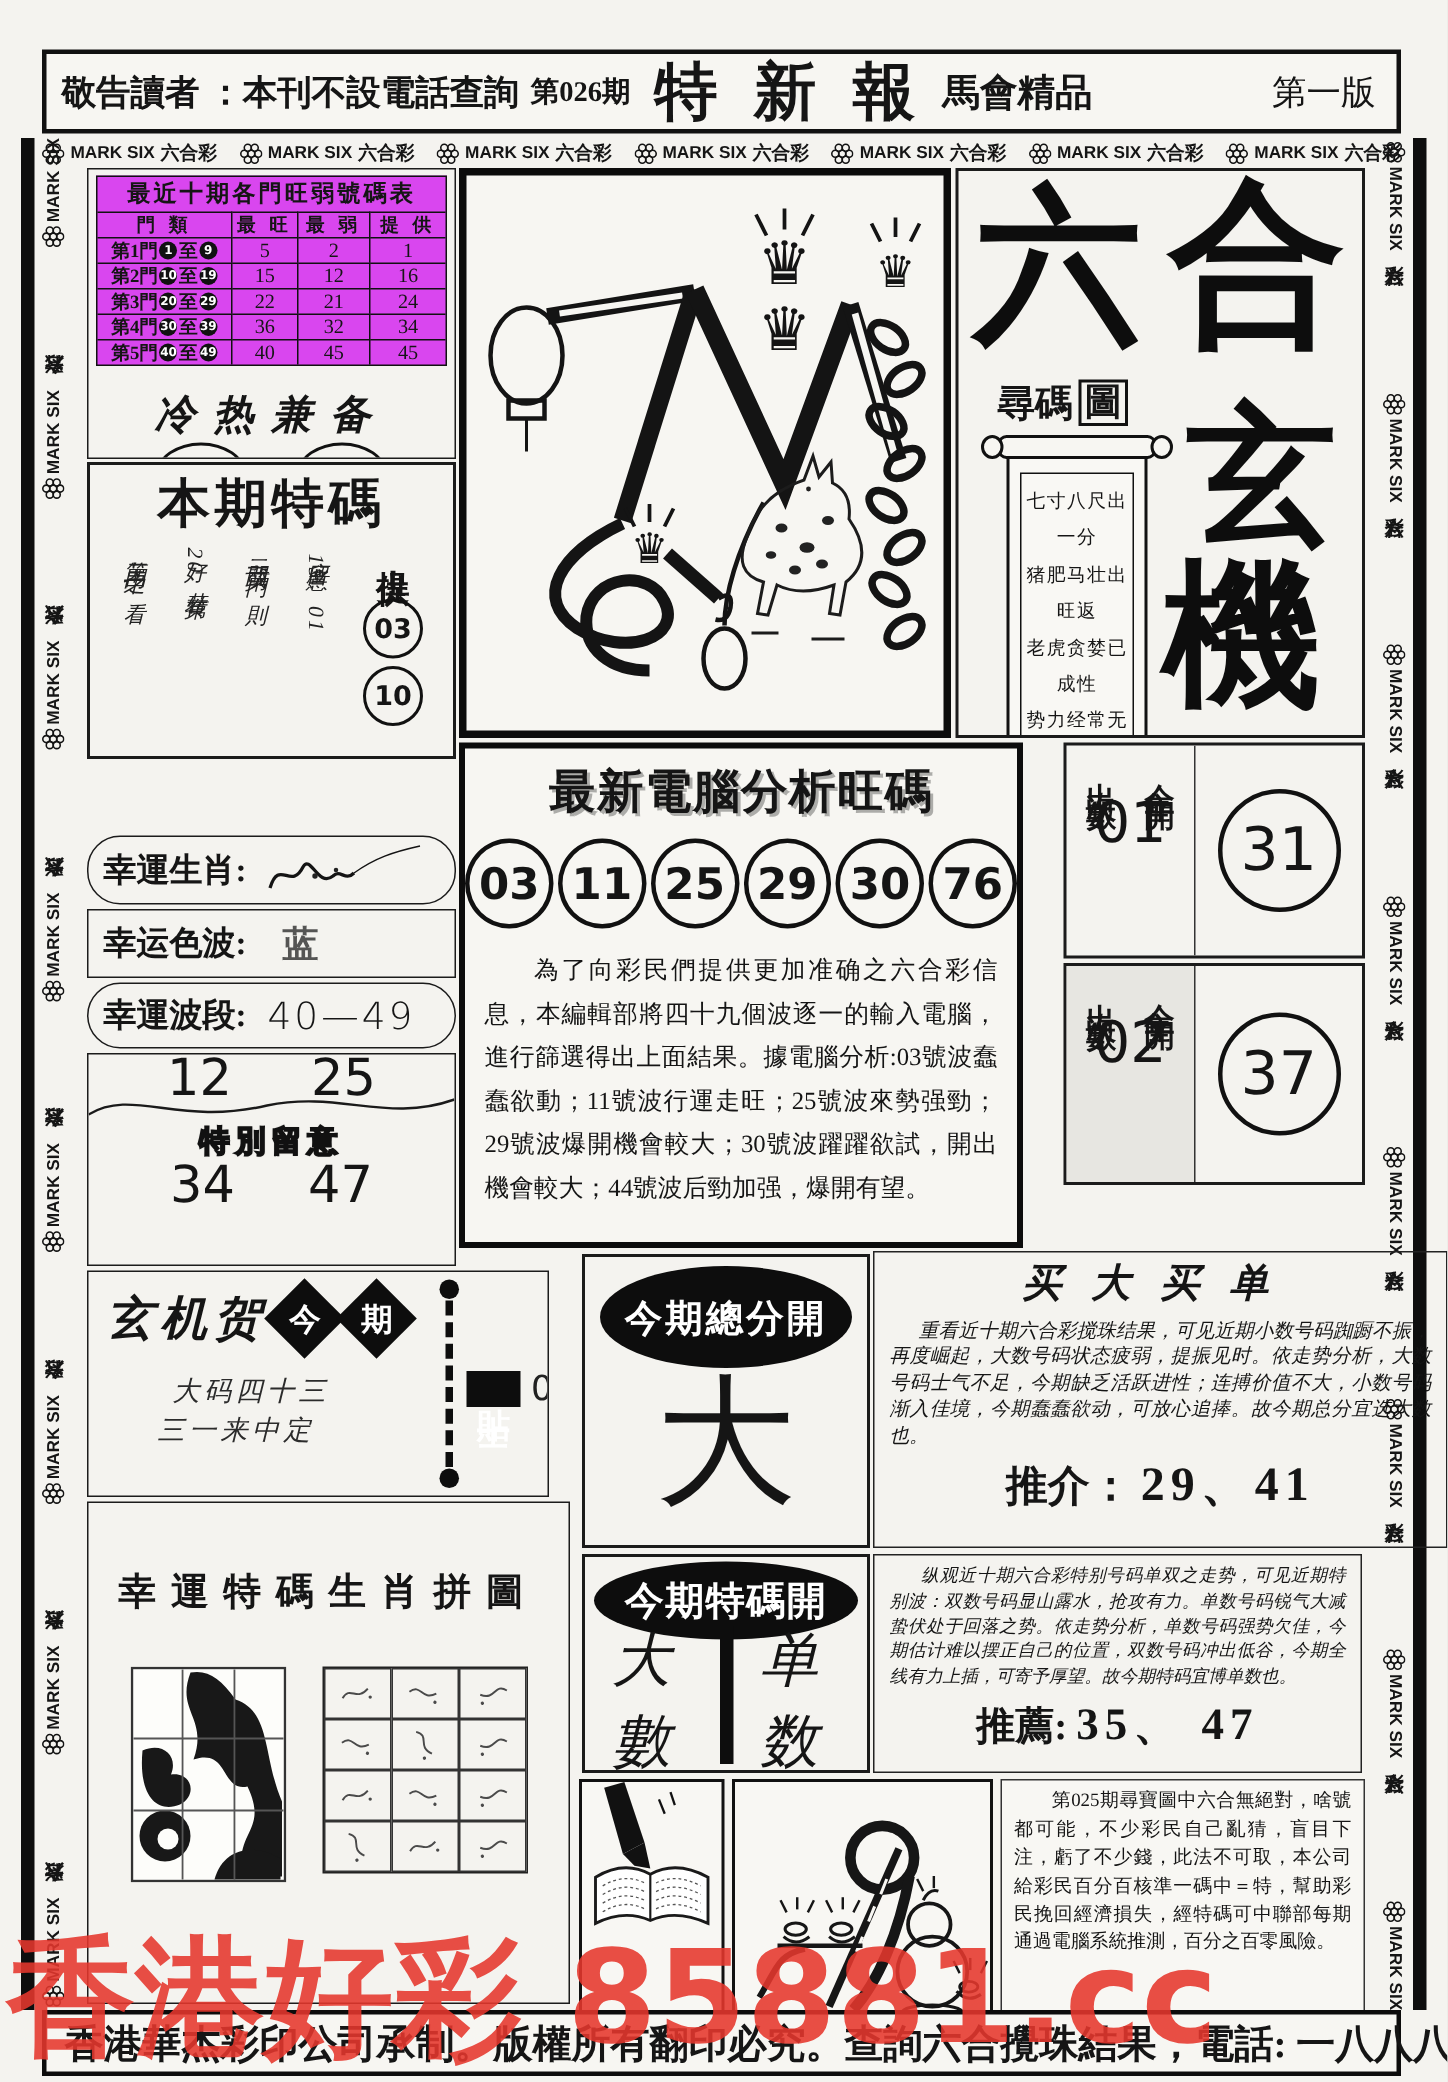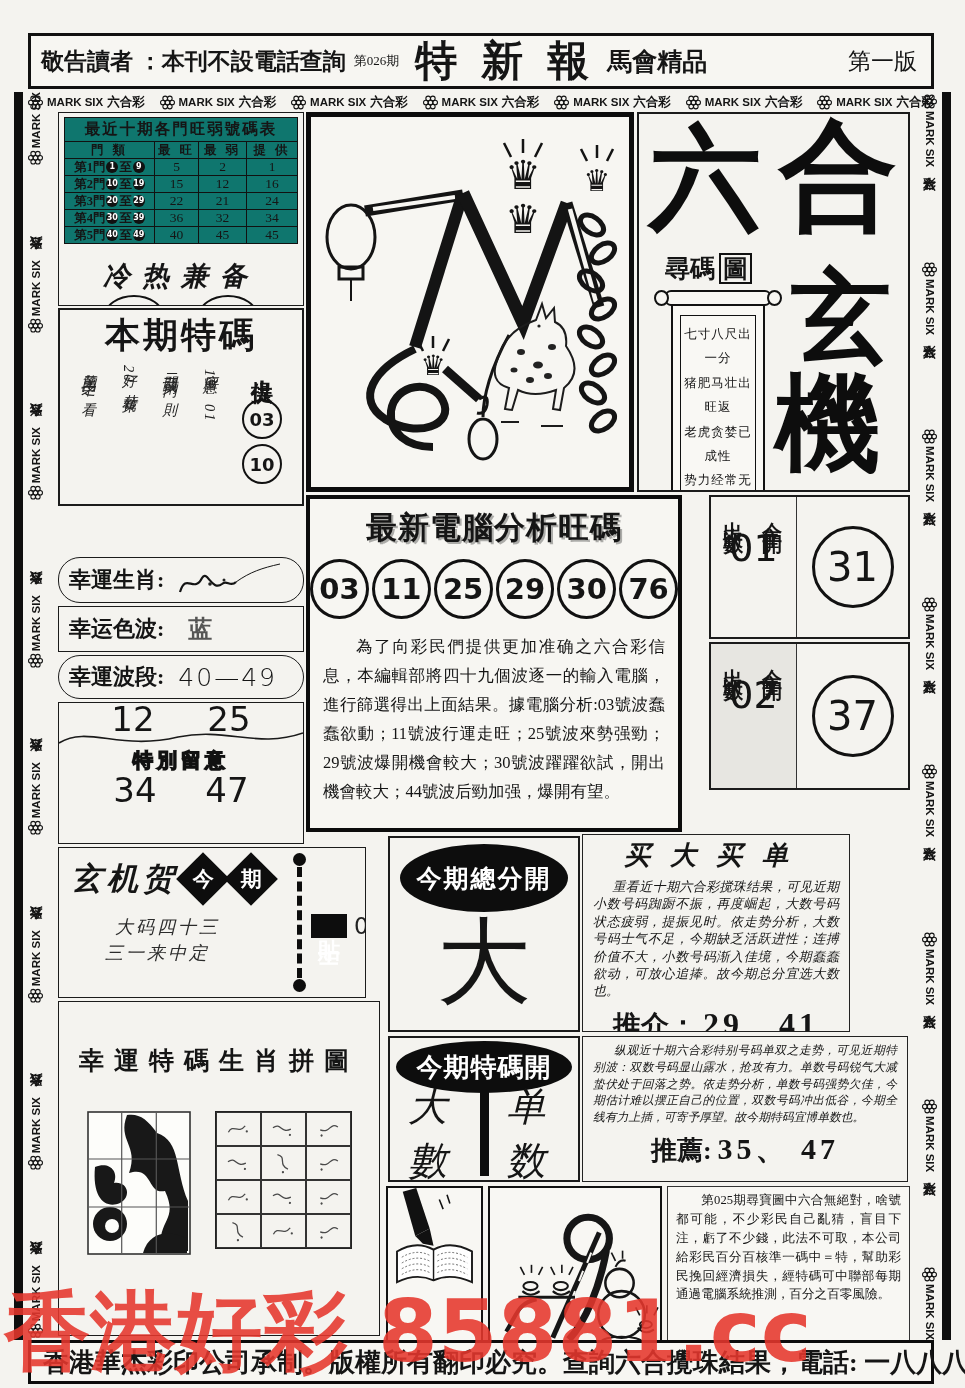--- a/index.html
+++ b/index.html
@@ -4,21 +4,21 @@
 <style>
   html,body{margin:0;padding:0;background:#e9e8e4;}
   .page{position:relative;width:965px;height:1388px;background:#f4f3ef;overflow:hidden;
         color:#151515;font-family:"Liberation Serif","DejaVu Serif",serif;}
   .panel{position:absolute;border:1.5px solid #1b1b1b;box-sizing:border-box;overflow:hidden;}
 
   
   #header{position:absolute;left:28px;top:33px;width:906px;height:56px;border:3px solid #111;
           display:flex;align-items:center;padding:0 10px;gap:8px;box-sizing:border-box;background:#f7f6f2;}
   .header-notice{font-size:23px;font-weight:700;white-space:nowrap;}
-  .header-issue{font-size:13px;font-weight:400;white-space:nowrap;}
+  .header-issue{font-size:19px;font-weight:700;white-space:nowrap;}
   .header-title{font-size:42px;font-weight:700;letter-spacing:24px;margin-left:8px;white-space:nowrap;}
   .header-sub{font-size:25px;font-weight:700;white-space:nowrap;margin-left:-14px;}
   .header-edition{font-size:23px;margin-left:auto;margin-right:4px;white-space:nowrap;}
 
   
   #strip-top{position:absolute;left:28px;top:92px;width:906px;height:20px;display:flex;
              justify-content:space-between;align-items:center;overflow:hidden;}
   .strip-unit{display:inline-flex;align-items:center;gap:4px;white-space:nowrap;}
   .strip-en{font-family:"Liberation Sans",sans-serif;font-size:11.5px;font-weight:700;}
   .strip-cn{font-family:"DejaVu Sans",sans-serif;font-size:12.5px;font-weight:900;}
@@ -26,21 +26,21 @@
   .side-strip{position:absolute;top:92px;height:1248px;width:32px;display:flex;flex-direction:column;
               justify-content:space-between;align-items:center;box-sizing:border-box;overflow:hidden;}
   #strip-left{left:14px;border-left:9px solid #0e0e0e;padding-left:2px;}
   #strip-right{left:919px;border-right:9px solid #0e0e0e;padding-right:2px;}
   .side-strip .strip-unit{writing-mode:vertical-rl;display:block;}
   #strip-left .strip-unit{transform:rotate(180deg);}
   .side-strip .flower{display:inline-block;margin:2px 0;}
 
   
   #panel-hotcold{left:58px;top:112px;width:246px;height:194px;}
-  .hc-table{margin:4px 5px 14px;border:1.5px solid #111;background:#0f766e;}
+  .hc-table{margin:4px 5px 14px;border:1.5px solid #111;background:#d946ef;}
   .hc-title{font-size:15.5px;font-weight:800;text-align:center;letter-spacing:2px;padding:1px 0;}
   .hc-grid{display:grid;grid-template-columns:90px 44px 48px 1fr;}
   .hc-cell{border-top:1px solid #111;border-right:1px solid #111;font-size:13.5px;text-align:center;
            padding:0;line-height:16px;height:16px;}
   .hc-cell:nth-child(4n){border-right:none;}
   .hc-head{font-weight:700;letter-spacing:3px;font-size:12.5px;}
   .hc-door{display:flex;justify-content:center;align-items:center;gap:1px;font-weight:700;font-size:12.5px;}
   .cnum{width:12px;height:12px;background:#111;color:#fff;border-radius:50%;font-size:8px;line-height:12px;
         display:inline-block;font-family:"DejaVu Sans",sans-serif;}
   .coldhot-title{font-size:27px;font-weight:900;font-style:italic;text-align:center;letter-spacing:12px;margin-top:3px;}
@@ -163,21 +163,21 @@
   .total-result{font-size:94px;text-align:center;line-height:1.08;font-weight:500;}
   #panel-specialopen{left:388px;top:1036px;width:192px;height:146px;border-width:2px;}
   .badge2{width:176px;height:52px;background:#0d0d0d;color:#fff;border-radius:50%;display:flex;align-items:center;
           justify-content:center;font-size:26px;font-weight:800;letter-spacing:1px;margin:3px auto 0;}
   .open-split{display:flex;height:84px;margin-top:-1px;position:relative;}
   .open-half{flex:1;display:flex;align-items:center;justify-content:center;font-size:39px;font-weight:400;
              font-style:italic;font-family:"DejaVu Serif",serif;padding-left:18px;}
   .open-bar{width:9px;background:#0d0d0d;height:92px;margin-top:-8px;flex:none;}
 
   
-  #panel-buybig{left:582px;top:834px;width:268px;height:198px;border-width:1.5px;border-color:#222;}
+  #panel-buybig{left:582px;top:834px;width:383px;height:198px;border-width:1.5px;border-color:#222;}
   .bb-title{font-size:26px;font-weight:800;font-style:italic;text-align:center;letter-spacing:20px;margin-top:3px;
             white-space:nowrap;}
   .bb-para{margin:5px 10px 0;font-size:13px;line-height:1.34;font-style:italic;text-align:justify;text-indent:1.5em;}
   .rec{display:flex;justify-content:center;align-items:baseline;gap:6px;margin-top:3px;}
   .rec-label{font-size:28px;font-weight:800;}
   .rec-nums{font-size:32px;font-weight:700;letter-spacing:4px;}
   #panel-oddeven{left:582px;top:1036px;width:326px;height:146px;border-width:1.5px;border-color:#222;}
   .oe-para{margin:5px 10px 0;font-size:11.8px;line-height:1.42;font-style:italic;text-align:justify;text-indent:1.8em;}
   #panel-oddeven .rec-label{font-size:26px;} #panel-oddeven .rec-nums{font-size:30px;}
 

